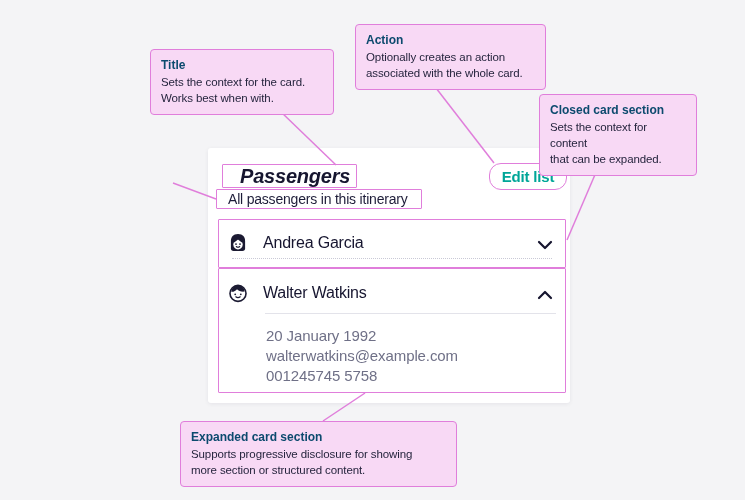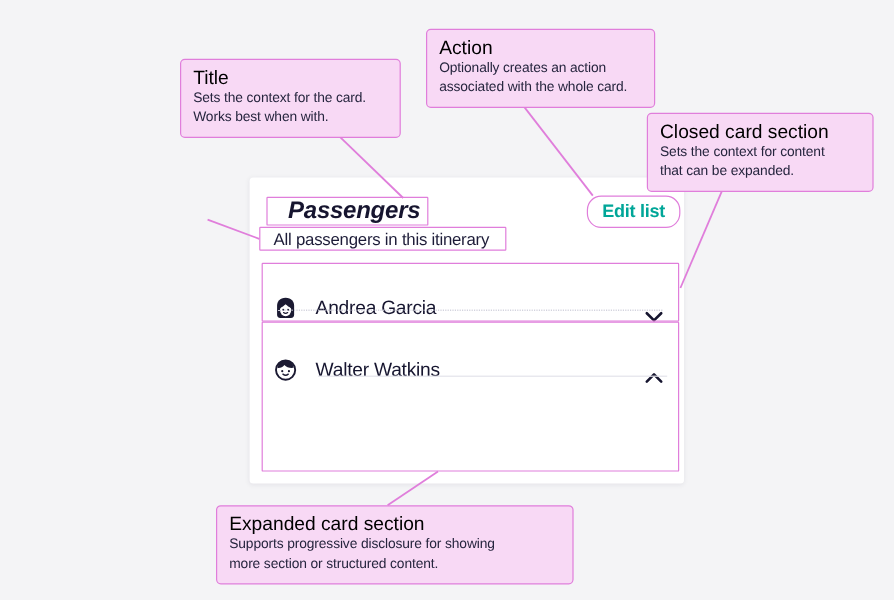--- a/index.html
+++ b/index.html
@@ -27,21 +27,21 @@
   }
   .card-action{
     position:absolute;left:489px;top:163px;width:78px;height:27px;
     background:#ffffff;border:1.5px solid #e07edb;border-radius:12px;
     color:#00a698;font-size:15px;font-weight:700;letter-spacing:-0.2px;
     font-family:inherit;text-align:center;line-height:24px;padding:0;
     cursor:pointer;z-index:3;box-sizing:border-box;
   }
   
   .prow{
-    position:absolute;left:218px;width:348px;display:flex;align-items:flex-end;
+    position:absolute;left:218px;width:348px;display:flex;align-items:center;
     padding:0 13px 0 10px;box-sizing:border-box;z-index:2;background:transparent;
     border:none;font-family:inherit;cursor:pointer;text-align:left;
   }
   .prow-collapsed{top:219px;height:48px;}
   .prow-expanded{top:268px;height:50px;}
   .avatar{width:20px;height:20px;flex:0 0 20px;}
   .pname{
     margin-left:15px;font-size:16px;font-weight:500;letter-spacing:-0.2px;
     color:#16152f;flex:1 1 auto;
   }
@@ -67,30 +67,30 @@
   .o-desc{left:216px;top:189px;width:206px;height:20px;}
   .o-closed{left:218px;top:219px;width:348px;height:49px;}
   .o-expanded{left:218px;top:268px;width:348px;height:125px;}
   
   .connectors{position:absolute;left:0;top:0;z-index:4;pointer-events:none;}
   
   .ann{
     position:absolute;background:#f8d9f5;border:1.5px solid #e07edb;
     border-radius:4px;padding:7px 10px 8px 10px;z-index:5;box-sizing:border-box;
   }
-  .ann-heading{font-size:16px;font-weight:400;line-height:17px;color:#000000;}
+  .ann-heading{font-size:12px;font-weight:700;line-height:17px;color:#0c4a6e;}
   .ann-body{
     font-size:11.5px;line-height:16px;letter-spacing:-0.1px;color:#26253e;
     white-space:pre-line;
   }
   .ann-title-box{left:150px;top:49px;width:184px;}
   .ann-action-box{left:355px;top:24px;width:191px;}
-  .ann-closed-box{left:539px;top:94px;width:189px;}
+  .ann-closed-box{left:539px;top:94px;width:158px;}
   .ann-desc-box{left:15px;top:121px;width:197px;}
-  .ann-expanded-box{left:180px;top:421px;width:298px;}
+  .ann-expanded-box{left:180px;top:421px;width:277px;}
 </style>
 </head>
 <body>
 
 <div class="stage">
 
   <div class="panel"></div>
 
   <div class="card-title">Passengers</div>
   <div class="card-desc">All passengers in this itinerary</div>
@@ -130,20 +130,25 @@
     <span class="pname">Walter Watkins</span>
     <span class="chev">
       <svg viewBox="0 0 16 10" width="16" height="10">
         <polyline points="2,8 8,2 14,8" fill="none" stroke="#16152f" stroke-width="2.2" stroke-linecap="round" stroke-linejoin="round"></polyline>
       </svg>
     </span>
   </button>
 
   <div class="solid-sep"></div>
 
+  <div class="details">
+    <div>20 January 1992</div>
+    <div>walterwatkins@example.com</div>
+    <div>001245745 5758</div>
+  </div>
 
   <div class="outline o-title"></div>
   <div class="outline o-desc"></div>
   <div class="outline o-closed"></div>
   <div class="outline o-expanded"></div>
 
   <svg class="connectors" width="745" height="500">
     <line x1="280" y1="111" x2="336" y2="165" stroke="#e07edb" stroke-width="1.5"></line>
     <line x1="173" y1="183" x2="216" y2="199" stroke="#e07edb" stroke-width="1.5"></line>
     <line x1="436" y1="88" x2="494" y2="163" stroke="#e07edb" stroke-width="1.5"></line>

